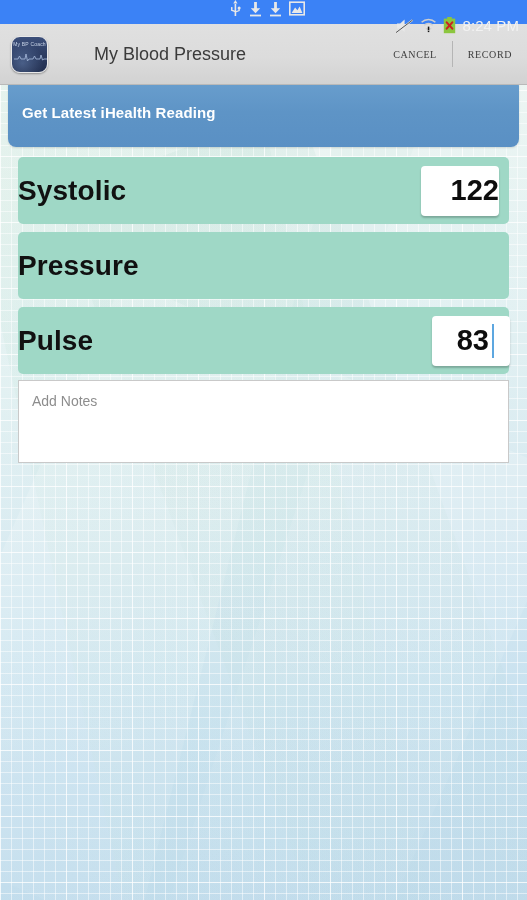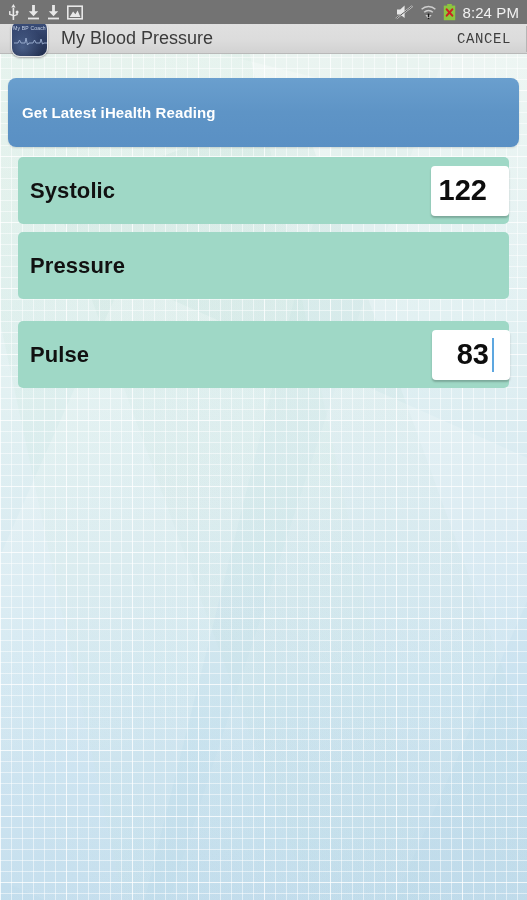--- a/index.html
+++ b/index.html
@@ -68,39 +68,41 @@
     position:absolute; left:0; top:0; right:0; bottom:0;
     background-image:
       linear-gradient(to right, rgba(255,255,255,.55) 1px, transparent 1px),
       linear-gradient(to bottom, rgba(255,255,255,.55) 1px, transparent 1px);
     background-size:66px 66px;
   }
 
   
   #statusbar {
     position:absolute; left:0; top:0; width:527px; height:24px;
-    background:#737373;
+    background:#3b82f6;
     display:flex; align-items:center;
     z-index:30;
+    flex-direction:column;
   }
   #statusbar .left { display:flex; align-items:center; gap:7px; padding-left:7px; }
   #statusbar .right { margin-left:auto; display:flex; align-items:center; gap:6px; padding-right:8px; }
   #statusbar .clock {
     color:#f2f2f2; font-size:15px; letter-spacing:.1px;
     font-family:"Liberation Sans", sans-serif;
   }
   .sicon { display:block; }
 
   
   #actionbar {
-    position:absolute; left:0; top:24px; width:527px; height:30px;
+    position:absolute; left:0; top:24px; width:527px; height:61px;
     background:linear-gradient(to bottom, #e0e0e0 0%, #dcdcdc 55%, #d2d2d2 100%);
     border-bottom:1px solid #b9b9b9;
     display:flex; align-items:center;
     z-index:20;
+    gap:33px;
   }
   #appicon {
     width:37px; height:37px; margin-left:11px; flex:0 0 auto;
     border-radius:9px;
     background:
       radial-gradient(circle at 30% 75%, rgba(120,150,200,.42), rgba(0,0,0,0) 58%),
       linear-gradient(to bottom, #3c4f7a 0%, #2d3d63 48%, #222f4f 100%);
     box-shadow:0 1px 2px rgba(0,0,0,.35);
     position:relative; overflow:hidden;
     border:1px solid #e9e9e9;
@@ -112,24 +114,24 @@
   }
   #appicon .ecg {
     position:absolute; left:2px; right:2px; top:16px; height:9px;
   }
   #apptitle {
     margin-left:13px; color:#3b3b3b; font-size:18px;
     font-family:"Liberation Sans", sans-serif;
   }
   #actionbar .actions { margin-left:auto; display:flex; align-items:center; height:100%; }
   .abtn {
-    color:#3d3d3d; font-size:14px; letter-spacing:.6px;
+    color:#3d3d3d; font-size:10px; letter-spacing:.6px;
     padding:0 15px; height:100%;
     display:flex; align-items:center; cursor:pointer;
-    font-family:Liberation Mono, monospace;
+    font-family:Liberation Serif, serif;
   }
   .abdiv { width:1px; height:26px; background:#b5b5b5; }
 
   
   #content {
     position:absolute; left:0; top:69px; width:527px; height:831px;
     z-index:10;
   }
   #ihealth-btn {
     position:absolute; left:8px; top:9px; width:511px; height:69px;
@@ -144,52 +146,52 @@
     margin-left:14px; letter-spacing:.1px;
   }
 
   .field-row {
     position:absolute; left:18px; width:491px; height:67px;
     background:#9fd8c6;
     border-radius:5px;
     display:flex; align-items:center;
   }
   .field-row .flabel {
-    color:#111111; font-size:22px; font-weight:bold;
-    margin-left:12px; letter-spacing:.1px;
+    color:#111111; font-size:28px; font-weight:bold;
+    margin-left:0; letter-spacing:.1px;
   }
   .field-box {
-    margin-left:auto; 
+    margin-left:auto; margin-right:10px;
     width:78px; height:50px;
     background:#ffffff;
     border-radius:4px;
     box-shadow:0 2px 2px rgba(0,0,0,.22);
     display:flex; align-items:center; justify-content:flex-end;
-    padding-right:22px;
+    padding-right:0;
     position:relative;
     cursor:text;
   }
   .field-box .fval {
     color:#0d0d0d; font-size:29px; font-weight:bold;
     line-height:1;
   }
   .field-box.focused {
     margin-right:-1px;
     padding-right:16px;
   }
   .caret {
     display:inline-block;
     width:2px; height:34px;
     background:#5da7e0;
     margin-left:3px;
   }
 
   #row-systolic  { top:88px; }
   #row-diastolic { top:163px; }
-  #row-pulse     { top:252px; }
+  #row-pulse     { top:238px; }
 
   #notes {
     position:absolute; left:18px; top:311px; width:491px; height:83px;
     background:#ffffff;
     border:1px solid #c9c9c9;
     cursor:text;
   }
   #notes .ph {
     color:#8d8d8d; font-size:14px;
     margin-left:13px; margin-top:12px;
@@ -280,20 +282,21 @@
   <div id="appicon">
     <div class="icotitle">My BP Coach</div>
     <svg class="ecg" viewBox="0 0 33 9" preserveAspectRatio="none">
       <path d="M0 6 L4 6 L5.5 3 L7 6 L11 6 L12 1 L13.5 8 L15 6 L19 6 L20.5 3 L22 6 L26 6 L27 2 L28.5 7 L30 6 L33 6" fill="none" stroke="#9fb2d4" stroke-width="0.9"></path>
     </svg>
   </div>
   <div id="apptitle">My Blood Pressure</div>
   <div class="actions">
     <div class="abtn">CANCEL</div>
     <div class="abdiv"></div>
+    <div class="abtn">RECORD</div>
   </div>
 </div>
 
 <div id="content">
 
   <div id="ihealth-btn">
     <span>Get Latest iHealth Reading</span>
   </div>
 
   <div id="row-systolic" class="field-row">
@@ -308,14 +311,17 @@
   </div>
 
   <div id="row-pulse" class="field-row">
     <div class="flabel">Pulse</div>
     <div class="field-box focused">
       <span class="fval">83</span>
       <span class="caret"></span>
     </div>
   </div>
 
+  <div id="notes">
+    <span class="ph">Add Notes</span>
+  </div>
 
 </div>
 
 </body></html>

